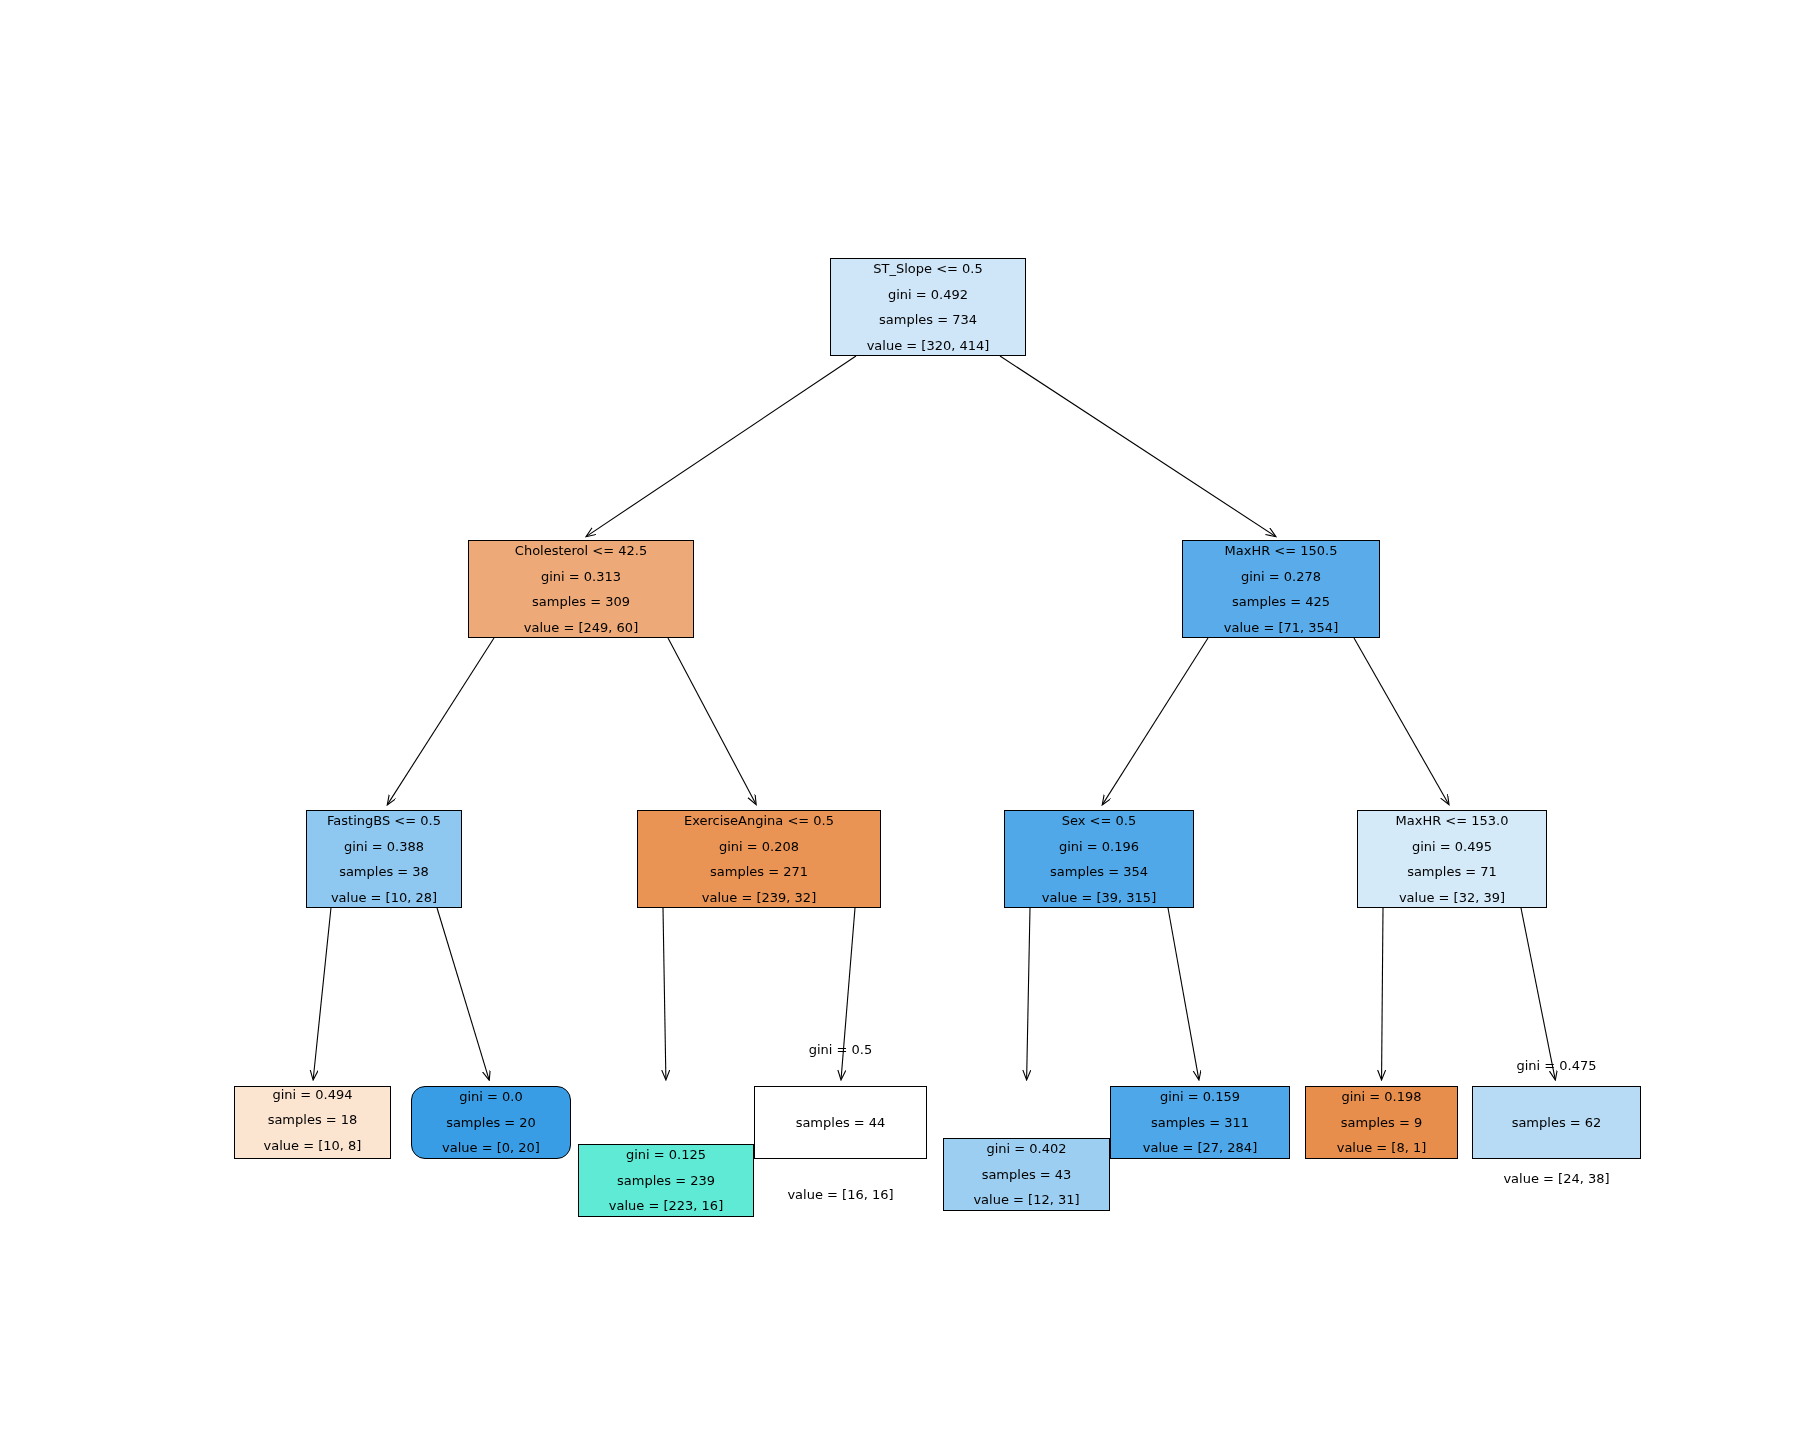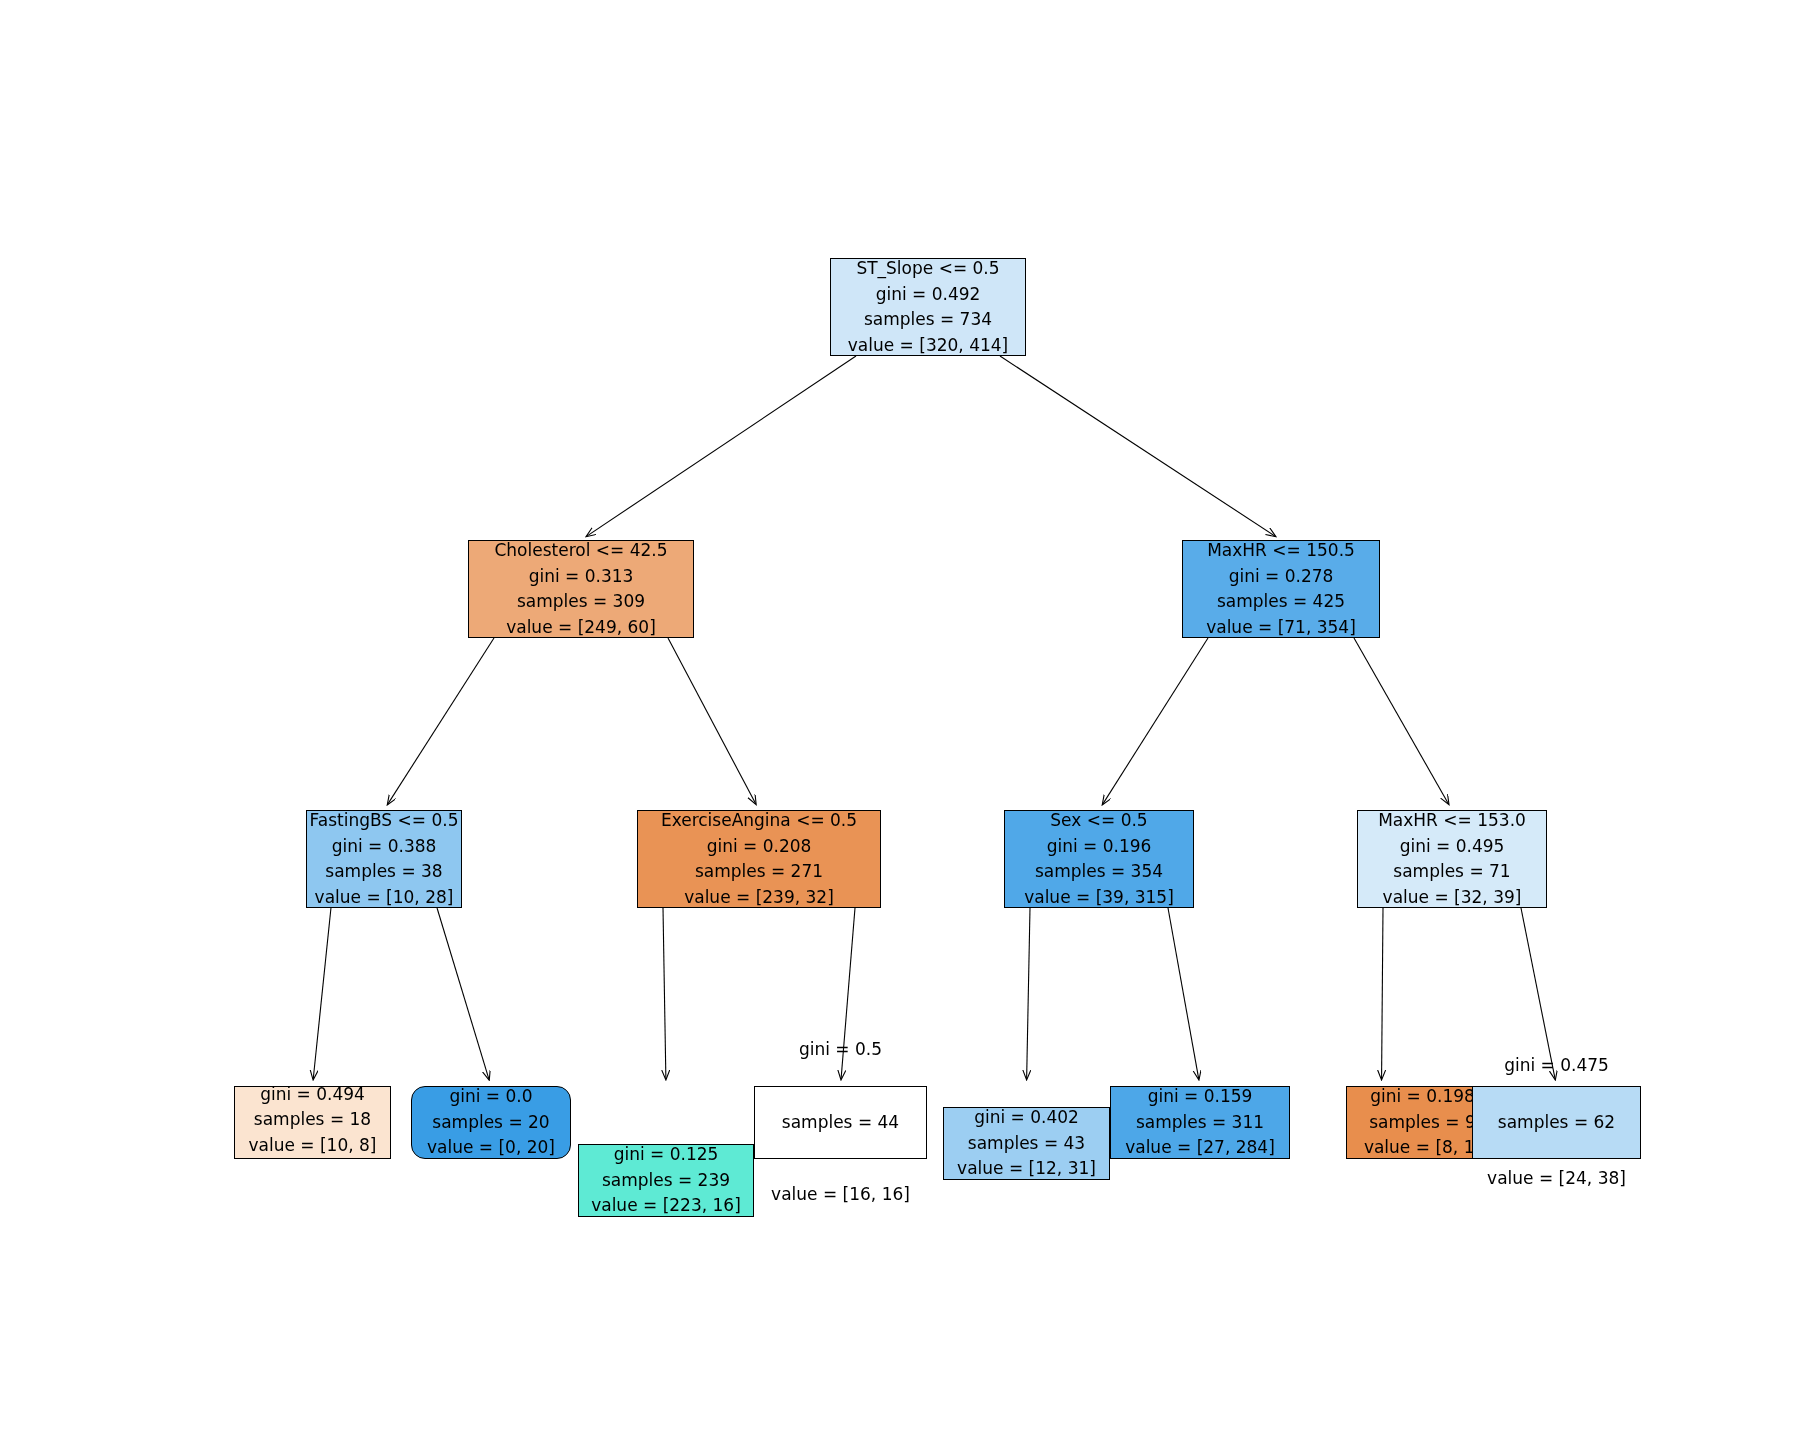--- a/index.html
+++ b/index.html
@@ -26,21 +26,21 @@
   .tree-node {
     position: absolute;
     box-sizing: border-box;
     border: 1px solid #000000;
     display: flex;
     flex-direction: column;
     align-items: center;
     justify-content: center;
     color: #000000;
     font-family: "DejaVu Sans", sans-serif;
-    font-size: 17px;
+    font-size: 13px;
     line-height: 25.5px;
     white-space: nowrap;
   }
   .node-line {
     display: block;
     text-align: center;
   }
 </style>
 </head>
 <body>
@@ -125,31 +125,31 @@
       <div class="tree-node" style="left: 578px; top: 1144px; width: 176px; height: 73px; background: #5eead4;">
         <span class="node-line">gini = 0.125</span>
         <span class="node-line">samples = 239</span>
         <span class="node-line">value = [223, 16]</span>
       </div>
       <div class="tree-node" style="left: 754px; top: 1086px; width: 173px; height: 73px; background: rgb(255, 255, 255); gap: 47px;">
         <span class="node-line">gini = 0.5</span>
         <span class="node-line">samples = 44</span>
         <span class="node-line">value = [16, 16]</span>
       </div>
-      <div class="tree-node" style="left: 943px; top: 1107px; width: 167px; height: 73px; background: rgb(156, 206, 242);">
+      <div class="tree-node" style="left: 943px; top: 1138px; width: 167px; height: 73px; background: rgb(156, 206, 242);">
         <span class="node-line">gini = 0.402</span>
         <span class="node-line">samples = 43</span>
         <span class="node-line">value = [12, 31]</span>
       </div>
       <div class="tree-node" style="left: 1110px; top: 1086px; width: 180px; height: 73px; background: rgb(77, 167, 232);">
         <span class="node-line">gini = 0.159</span>
         <span class="node-line">samples = 311</span>
         <span class="node-line">value = [27, 284]</span>
       </div>
-      <div class="tree-node" style="left: 1346px; top: 1086px; width: 153px; height: 73px; background: rgb(232, 142, 77);">
+      <div class="tree-node" style="left: 1305px; top: 1086px; width: 153px; height: 73px; background: rgb(232, 142, 77);">
         <span class="node-line">gini = 0.198</span>
         <span class="node-line">samples = 9</span>
         <span class="node-line">value = [8, 1]</span>
       </div>
       <div class="tree-node" style="left: 1472px; top: 1086px; width: 169px; height: 73px; background: rgb(183, 219, 245); gap: 31px;">
         <span class="node-line">gini = 0.475</span>
         <span class="node-line">samples = 62</span>
         <span class="node-line">value = [24, 38]</span>
       </div>
     </div>

